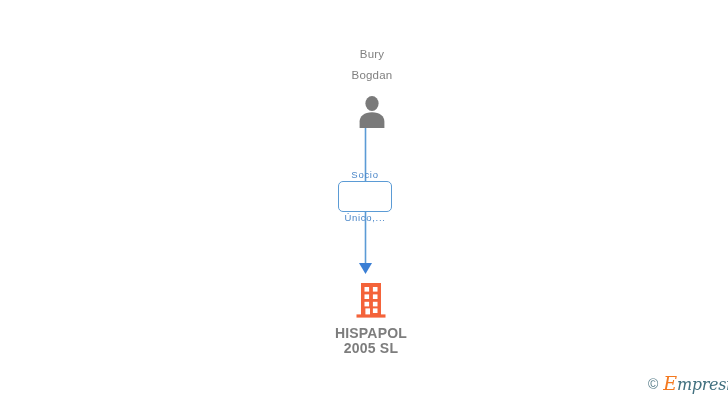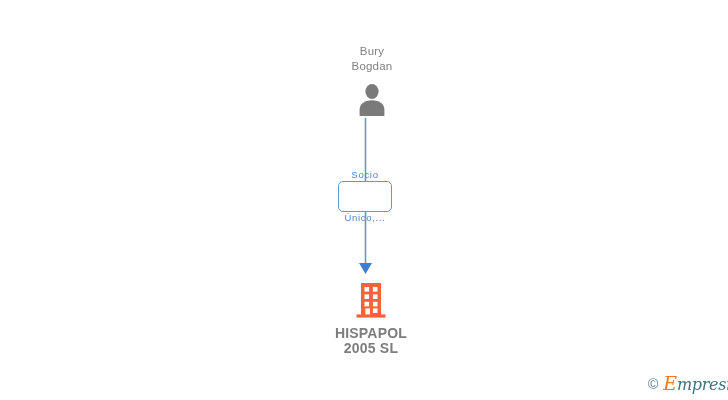--- a/index.html
+++ b/index.html
@@ -27,21 +27,21 @@
   
   .person-node {
     position: absolute;
     left: 282px;
     top: 44px;
     width: 180px;
     text-align: center;
   }
   .person-name {
     font-size: 11.5px;
-    line-height: 15px;
+    line-height: 21px;
     color: #808080;
     letter-spacing: 0.2px;
     white-space: pre-line;
   }
   .person-icon-wrap {
     margin-top: 6px;
     height: 36px;
     display: flex;
     align-items: flex-end;
     justify-content: center;

